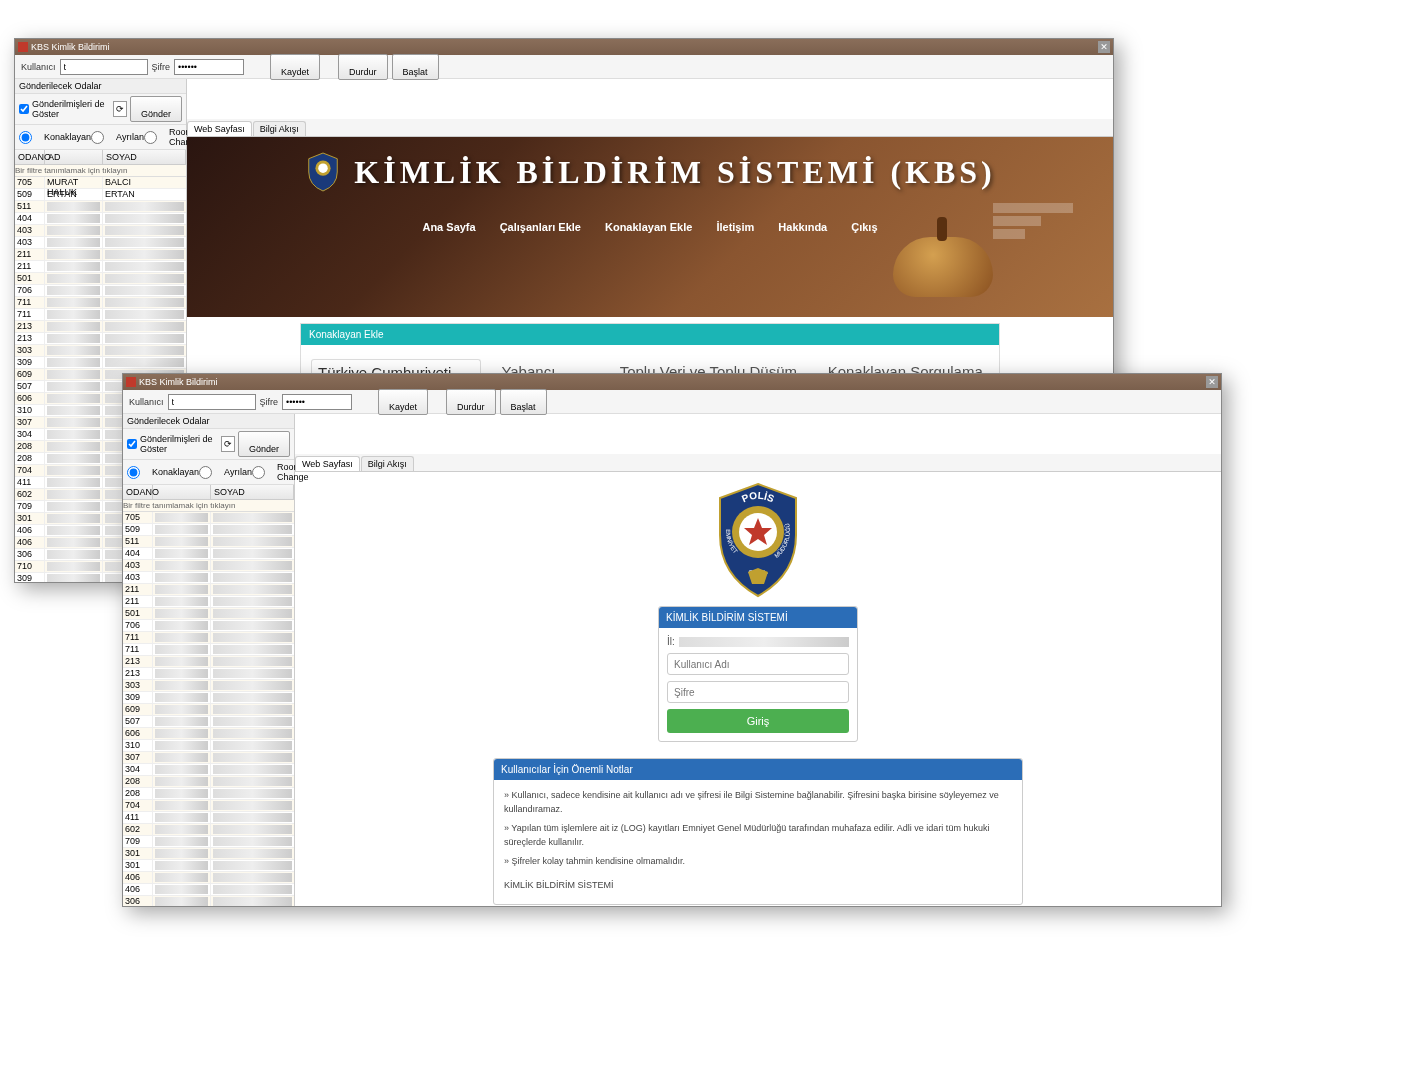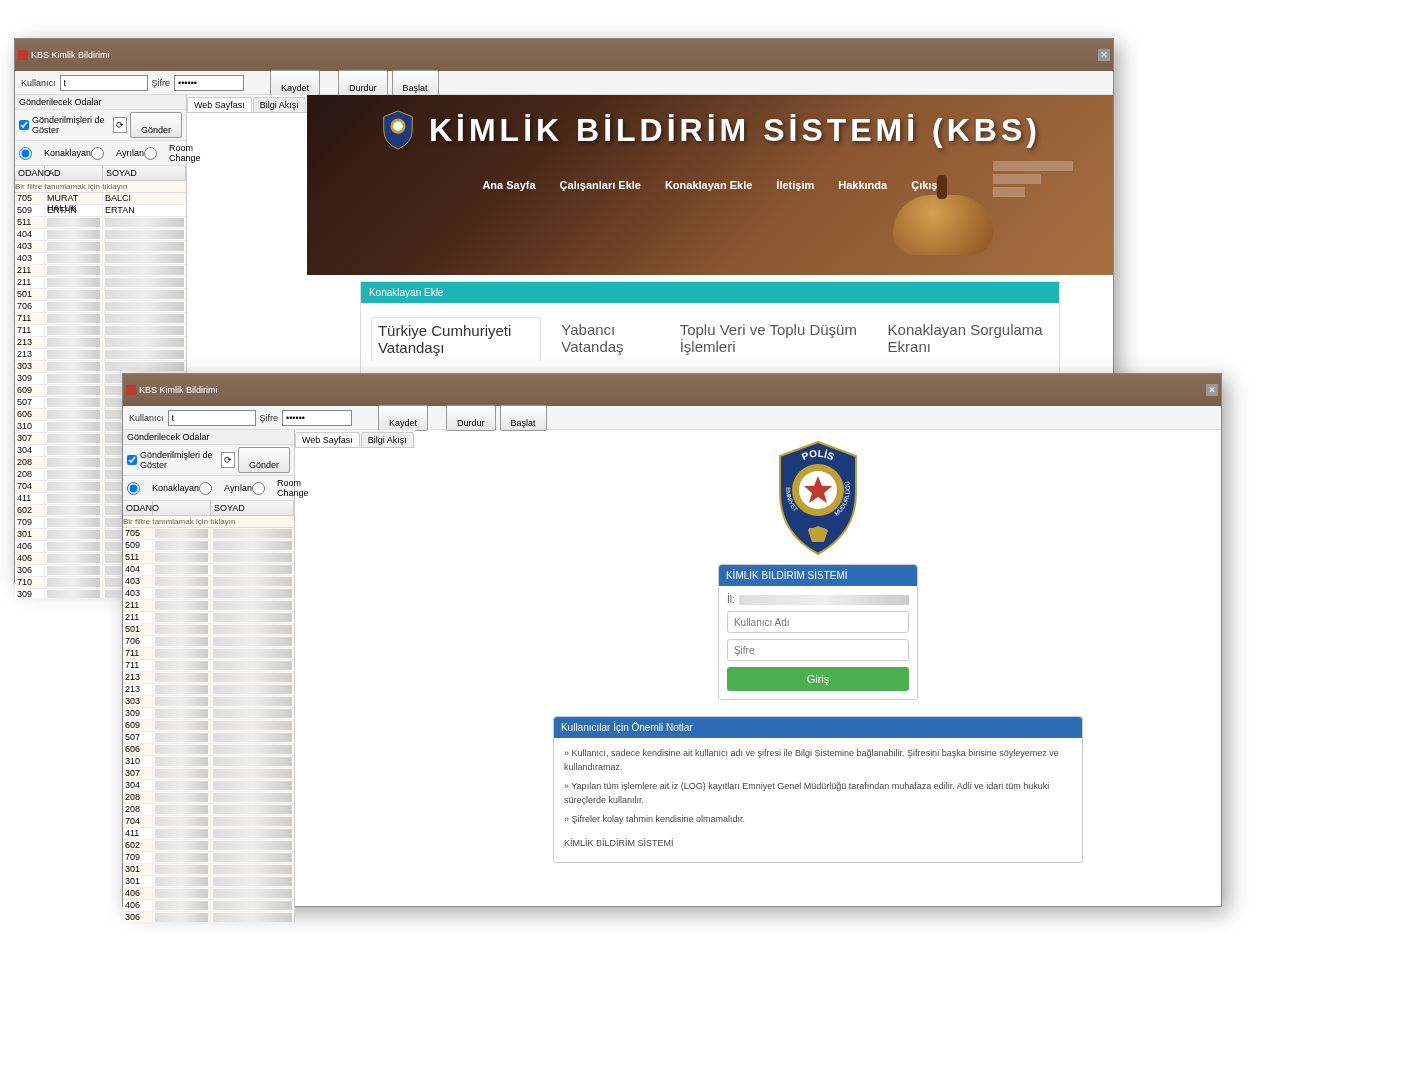--- a/index.html
+++ b/index.html
@@ -8,21 +8,21 @@
 .window {
   position: absolute;
   background: #fff;
   border: 1px solid #888;
   box-shadow: 6px 6px 20px rgba(0,0,0,0.35);
 }
 .win-back { left: 14px; top: 38px; width: 1100px; height: 545px; }
 .win-front { left: 122px; top: 373px; width: 1100px; height: 534px; }
 
 .titlebar {
-  height: 32px;
+  height: 16px;
   background: linear-gradient(#8a6e5a, #7a5f4c);
   color: #fff;
   font-size: 9px;
   display: flex;
   align-items: center;
   padding: 0 3px;
 }
 .titlebar .ticon { width: 10px; height: 10px; background: #c0392b; margin-right: 3px; }
 .titlebar .spacer { flex: 1; }
 .titlebar .closebox { width: 12px; height: 12px; background: #999; font-size: 9px; text-align: center; line-height: 12px; }
@@ -68,31 +68,31 @@
 .grid-filter { font-size: 8px; padding: 1px 0; color: #666; background: #fdf9ee; border-bottom: 1px solid #ddd; }
 .grid-rows { overflow-y: auto; }
 .grid-row { display: flex; height: 12px; border-bottom: 1px solid #eee; }
 .grid-row:nth-child(odd) { background: #fdf9ee; }
 .grid-row:nth-child(even) { background: #fff; }
 .gc-oda { width: 30px; padding: 0 2px; border-right: 1px solid #eee; }
 .gc-ad { width: 58px; padding: 0 2px; border-right: 1px solid #eee; }
 .gc-soy { flex: 1; padding: 0 2px; }
 .blur { background: linear-gradient(90deg, #ddd, #eee, #ccc); color: transparent; height: 9px; margin-top: 1px; }
 
-.right-pane { flex: 1; display: flex; flex-direction: row; }
+.right-pane { flex: 1; display: flex; flex-direction: column; margin-top: 40px; }
 .tabs { height: 18px; display: flex; align-items: flex-end; border-bottom: 1px solid #ccc; background: #f5f5f5; font-size: 9px; }
 .tab { padding: 2px 6px; border: 1px solid #ccc; border-bottom: none; background: #fff; margin-right: 1px; border-radius: 3px 3px 0 0; }
 .tab.inactive { background: #eee; }
 .content { flex: 1; overflow: hidden; position: relative; }
 
 
 .kbs-banner { height: 180px; background: linear-gradient(135deg, #2a1510 0%, #4a2818 30%, #8a5530 60%, #a87040 100%); position: relative; color: #fff; display: flex; flex-direction: column; align-items: center; justify-content: flex-start; padding-top: 8px; }
 .kbs-title-row { display: flex; align-items: center; gap: 12px; margin-top: 6px; }
 .kbs-logo { width: 38px; height: 42px; }
-.kbs-big-title { font-family: Liberation Sans, sans-serif; font-size: 32px; letter-spacing: 4px; font-weight: bold; text-shadow: 2px 2px 4px rgba(0,0,0,0.5); }
+.kbs-big-title { font-family: Liberation Serif, serif; font-size: 32px; letter-spacing: 4px; font-weight: bold; text-shadow: 2px 2px 4px rgba(0,0,0,0.5); }
 .kbs-nav { display: flex; gap: 24px; font-size: 11px; margin-top: 28px; font-weight: bold; }
 .kbs-nav span { cursor: pointer; }
 .bell { position: absolute; right: 80px; bottom: 0; width: 180px; height: 100px; }
 .bell::before { content: ''; position: absolute; width: 100px; height: 60px; background: radial-gradient(circle at 40% 30%, #d4a050, #8a5020); border-radius: 50px 50px 30px 30px; left: 40px; top: 20px; }
 .bell::after { content: ''; position: absolute; width: 10px; height: 24px; background: #5a3010; left: 84px; top: 0; border-radius: 4px; }
 .kbs-user { position: absolute; right: 40px; top: 65px; width: 80px; height: 50px; }
 .kbs-user .blur { background: rgba(255,255,255,0.25); margin-bottom: 3px; height: 10px; }
 
 .kbs-form-panel { margin: 0 auto; margin-top: 6px; width: 700px; border: 1px solid #ddd; }
 .kbs-form-hdr { background: #1bb5b5; color: #fff; font-size: 10px; padding: 5px 8px; }

